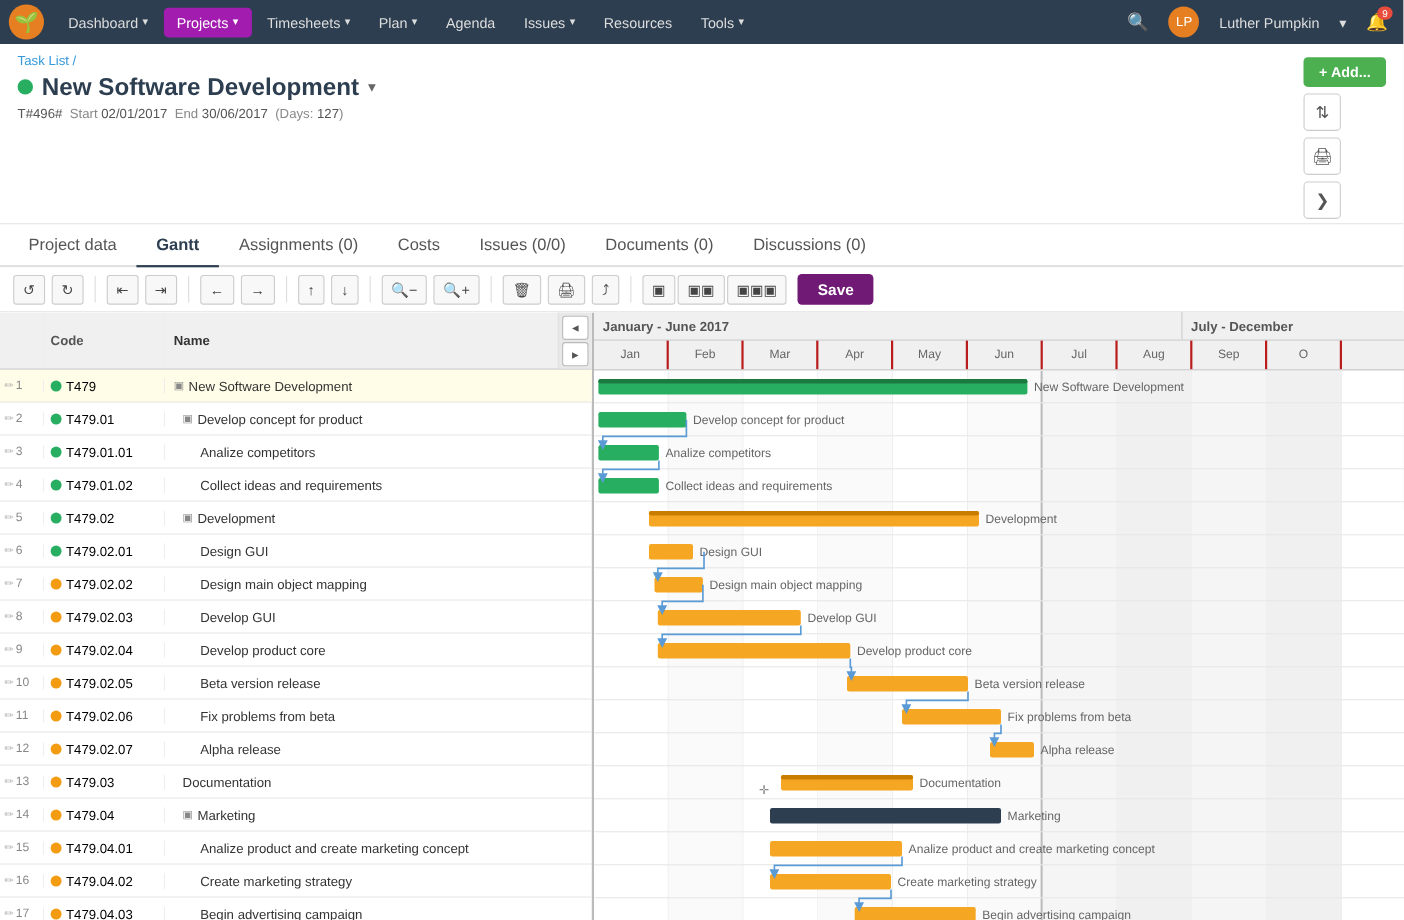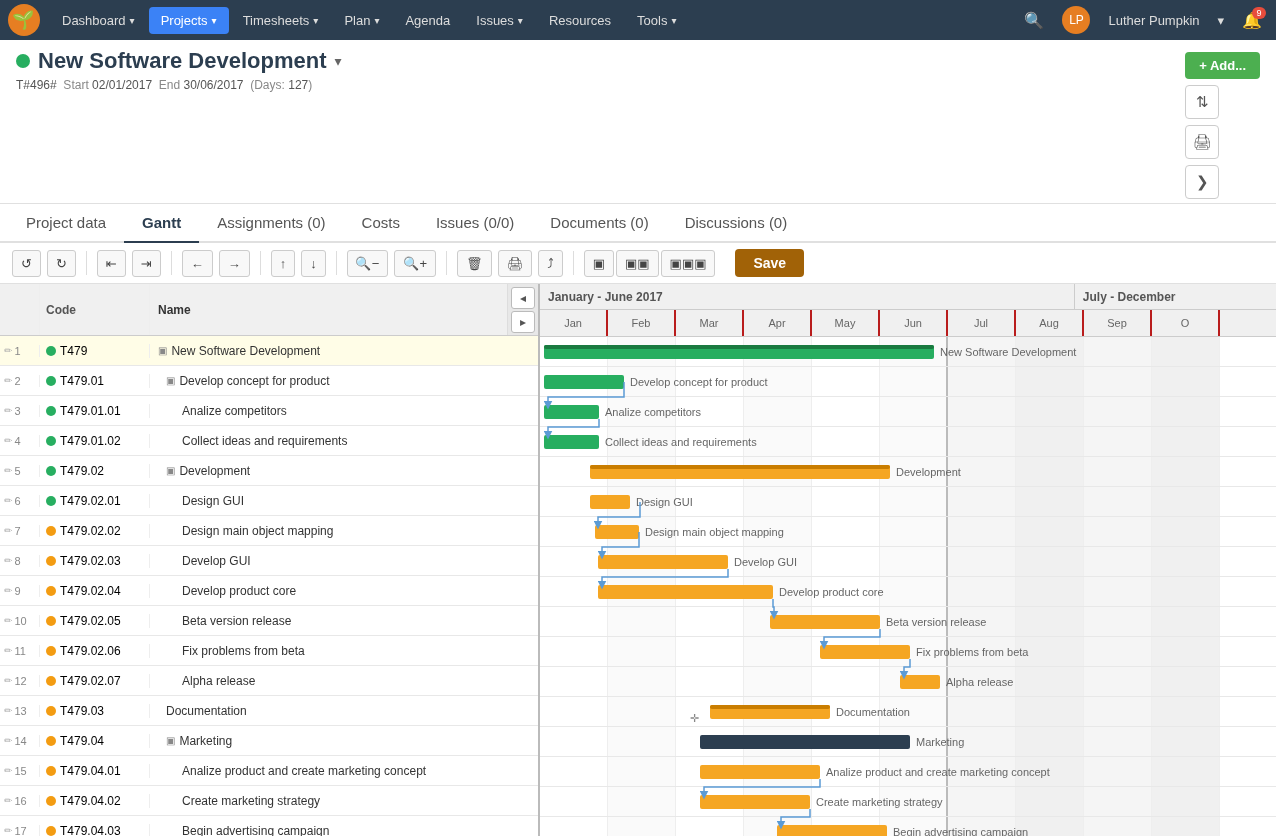--- a/index.html
+++ b/index.html
@@ -23,21 +23,21 @@
       font-size: 18px;
     }
     .nav-item {
       padding: 6px 12px;
       border-radius: 4px;
       cursor: pointer;
       display: flex; align-items: center; gap: 4px;
       font-size: 13px;
       color: #ddd;
     }
-    .nav-item.active { background: #3b82f6; color: #fff; }
+    .nav-item.active { background: #a21caf; color: #fff; }
     .nav-chevron { font-size: 10px; }
     .nav-spacer { flex: 1; }
     .nav-search { cursor: pointer; padding: 6px; color: #ddd; font-size: 16px; }
     .nav-user {
       display: flex; align-items: center; gap: 18px;
       padding: 4px 10px;
       cursor: pointer;
       color: #ddd;
     }
     .nav-avatar {
@@ -111,23 +111,23 @@
       border-bottom: 1px solid #e0e0e0;
       gap: 6px;
     }
     .tb-btn {
       padding: 5px 8px; border: 1px solid #ccc; background: #f8f8f8;
       border-radius: 3px; cursor: pointer; font-size: 13px; color: #444;
       display: flex; align-items: center; gap: 3px;
     }
     .tb-separator { width: 1px; height: 24px; background: #ddd; margin: 0 4px; }
     .tb-save {
-      background: #a16207; color: #fff; border: none;
+      background: #701a75; color: #fff; border: none;
       padding: 6px 18px; border-radius: 4px; cursor: pointer; font-size: 14px; font-weight: 600;
-      margin-left: 14px;
+      margin-left: 4px;
     }
 
     
     .gantt-container {
       display: flex;
       height: calc(100vh - 220px);
       overflow: hidden;
       background: #fff;
     }
 
@@ -308,20 +308,21 @@
   </div>
   <div class="nav-bell">
     🔔
     <span class="nav-bell-badge">9</span>
   </div>
 </nav>
 
 <div class="page-header">
   <div style="display:flex; justify-content:space-between; align-items:flex-start;">
     <div>
+      <div class="breadcrumb">Task List /</div>
       <div class="project-title-row">
         <div class="project-dot"></div>
         <span class="project-title">New Software Development</span>
         <span class="project-chevron">▾</span>
       </div>
       <div class="project-meta">
         <span>T#496#</span>&nbsp;
         Start <span>02/01/2017</span>&nbsp;
         End <span>30/06/2017</span>&nbsp;
         (Days: <span>127</span>)

